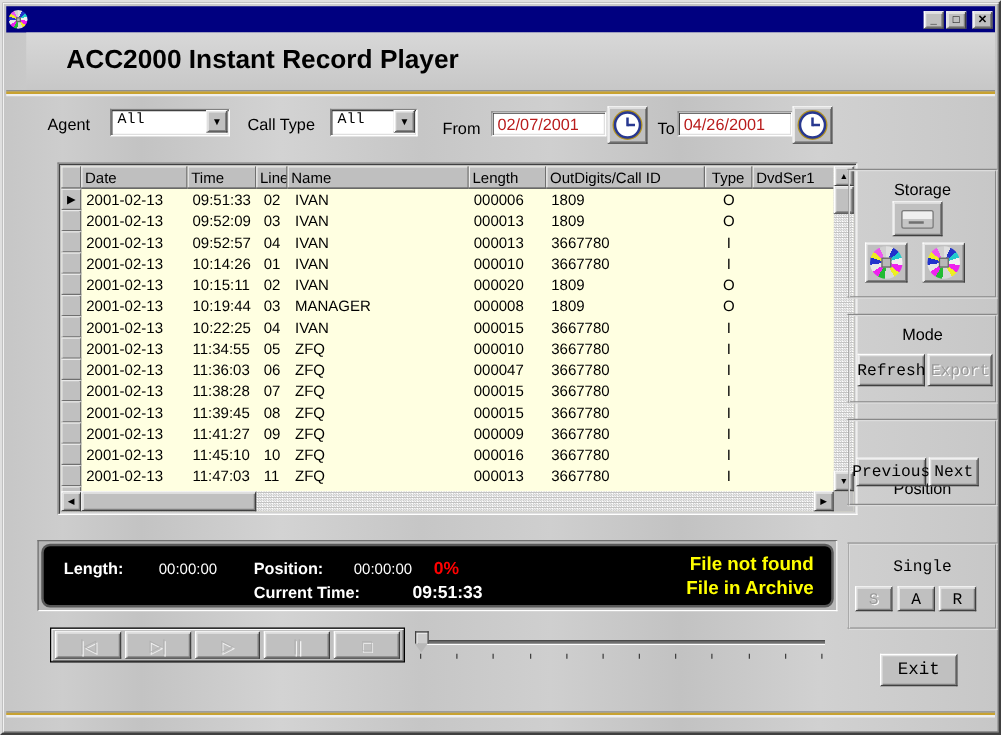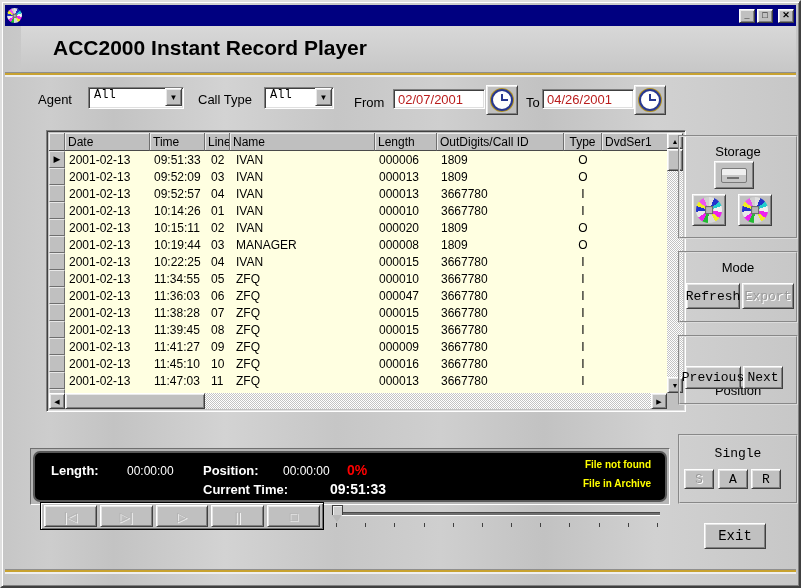--- a/index.html
+++ b/index.html
@@ -145,30 +145,30 @@
   .btn.disabled{color:#9a9a9a;text-shadow:1px 1px 0 #ffffff;}
   .drivebtn{position:absolute;left:34px;top:24px;width:40px;height:28px;}
   .driveicon{width:26px;height:15px;border:1px solid #7a7a7a;border-radius:2px;
     background:linear-gradient(180deg,#efefef 45%,#c6c6c6 45%);position:relative;box-sizing:border-box;}
   .driveicon::after{content:'';position:absolute;left:5px;top:8px;width:12px;height:2px;background:#707070;}
   .cdbtn{position:absolute;width:34px;height:32px;top:57px;}
   .cdbtn .cd{width:26px;height:26px;}
   
   .displaywrap{
     position:absolute;left:28px;top:430px;width:640px;height:57px;background:#b6b6b6;
-    border:1px solid;border-color:#6f6f6f #ffffff #ffffff #6f6f6f;padding:2px;box-sizing:border-box;margin-top:16px;
+    border:1px solid;border-color:#6f6f6f #ffffff #ffffff #6f6f6f;padding:2px;box-sizing:border-box;
   }
   .display{position:relative;width:100%;height:100%;background:#000;border-radius:7px;
     border:2px solid #585858;box-sizing:border-box;}
   .dsp{position:absolute;color:#fff;font-size:13px;white-space:nowrap;}
   .dsp.lbl{font-weight:bold;}
   .dsp.val{font-size:12px;}
   .dsp.big{font-weight:bold;font-size:14px;}
   .dsp.pct{font-weight:bold;font-size:14px;}
-  .dsp.status{font-weight:bold;font-size:10px;text-align:right;right:14px;}
+  .dsp.status{font-weight:bold;font-size:15px;text-align:right;right:14px;}
   
   .playframe{
     position:absolute;left:38px;top:500px;width:284px;height:28px;background:#c0c0c0;
     border:1px solid #000;box-shadow:inset 1px 1px 0 #fff, inset -1px -1px 0 #6f6f6f;
     display:flex;gap:3px;padding:2px 3px;box-sizing:border-box;
   }
   .playbtn{
     flex:1;background:#c0c0c0;border:1px solid;border-color:#fff #404040 #404040 #fff;
     box-shadow:inset 1px 1px 0 #e4e4e4, inset -1px -1px 0 #808080;
     font-size:13px;color:#b2b2b2;text-shadow:1px 1px 0 #f2f2f2;

